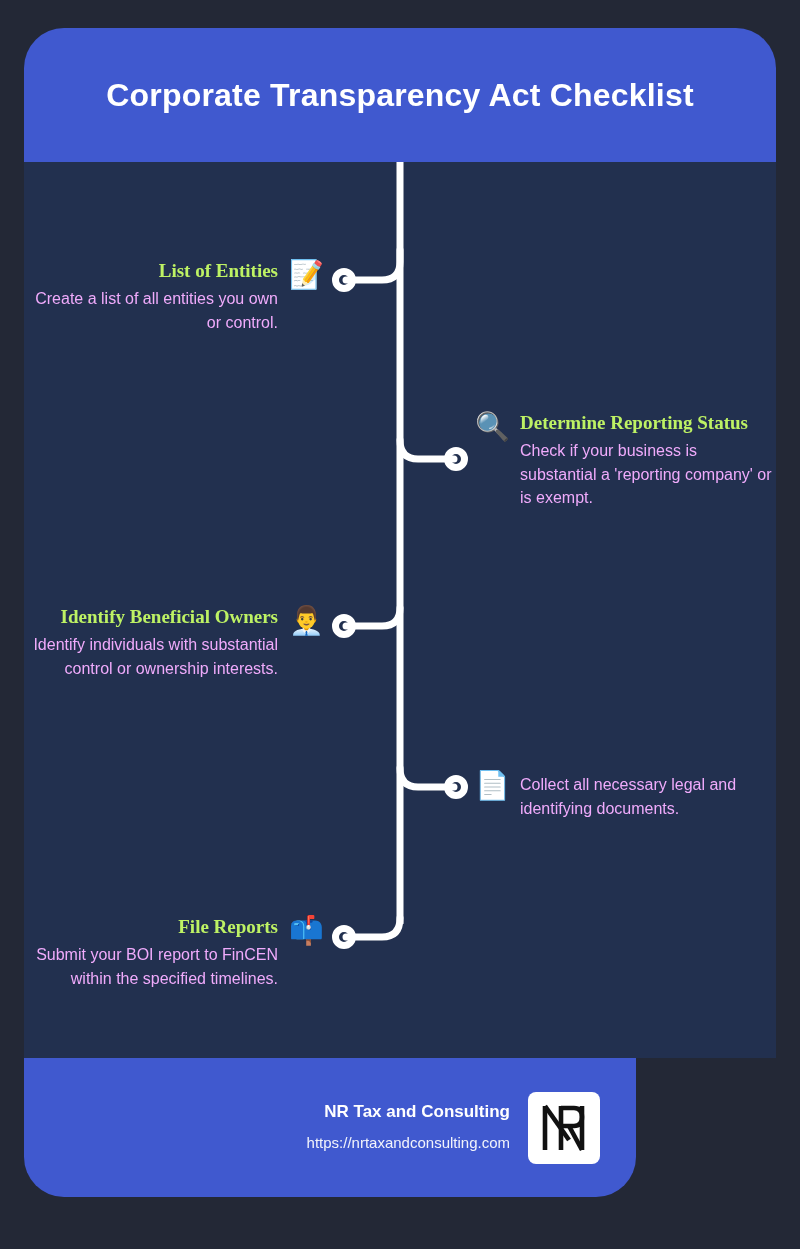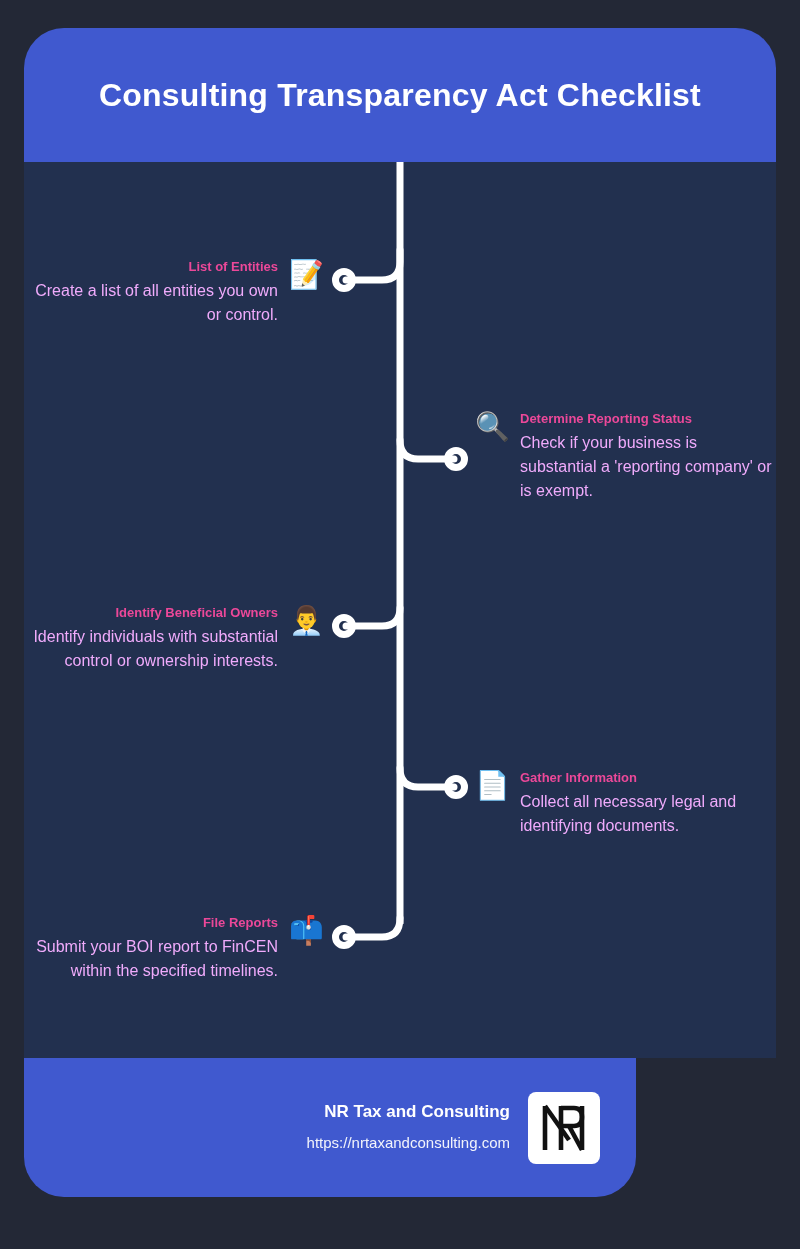--- a/index.html
+++ b/index.html
@@ -70,24 +70,25 @@
     align-items: flex-start;
   }
   .step.left  { flex-direction: row; justify-content: flex-end; }
   .step.right { flex-direction: row; justify-content: flex-start; }
 
   .step-text { display: flex; flex-direction: column; }
   .step.left  .step-text { align-items: flex-end;   text-align: right; }
   .step.right .step-text { align-items: flex-start; text-align: left;  }
 
   .step-title {
-    color: #ec4899;
-    font-size: 13px;
+    color: #bef264;
+    font-size: 19px;
     font-weight: bold;
     line-height: 1.32;
+    font-family: Liberation Serif, serif;
   }
   .step-desc {
     color: #f0abfc;
     font-size: 16px;
     font-weight: normal;
     line-height: 1.48;
     margin-top: 4px;
   }
 
   .step-emoji {
@@ -148,21 +149,21 @@
     flex: 0 0 72px;
   }
   .footer-logo svg { display: block; }
 </style>
 </head>
 <body>
 
 <div id="infographic">
 
   <div class="header-band">
-    <div class="header-title">Consulting Transparency Act Checklist</div>
+    <div class="header-title">Corporate Transparency Act Checklist</div>
   </div>
 
   <div class="body-panel">
 
     <svg class="connector-svg" viewBox="0 0 752 896">
 
       <path d="M 376 0 L 376 762" stroke="#ffffff" stroke-width="7" fill="none" stroke-linecap="butt"></path>
 
       <path d="M 376 88 L 376 100 Q 376 118 358 118 L 322 118" stroke="#ffffff" stroke-width="7" fill="none" stroke-linecap="round"></path>
 
@@ -201,21 +202,20 @@
       <div class="step-text">
         <div class="step-title">Identify Beneficial Owners</div>
         <div class="step-desc">Identify individuals with substantial control or ownership interests.</div>
       </div>
       <div class="step-emoji">👨‍💼</div>
     </div>
 
     <div class="step right" style="left:452px; top:607px; width:300px;">
       <div class="step-emoji">📄</div>
       <div class="step-text">
-        <div class="step-title">Gather Information</div>
         <div class="step-desc">Collect all necessary legal and identifying documents.</div>
       </div>
     </div>
 
     <div class="step left" style="left:0px; top:752px; width:300px;">
       <div class="step-text">
         <div class="step-title">File Reports</div>
         <div class="step-desc">Submit your BOI report to FinCEN within the specified timelines.</div>
       </div>
       <div class="step-emoji">📫</div>

